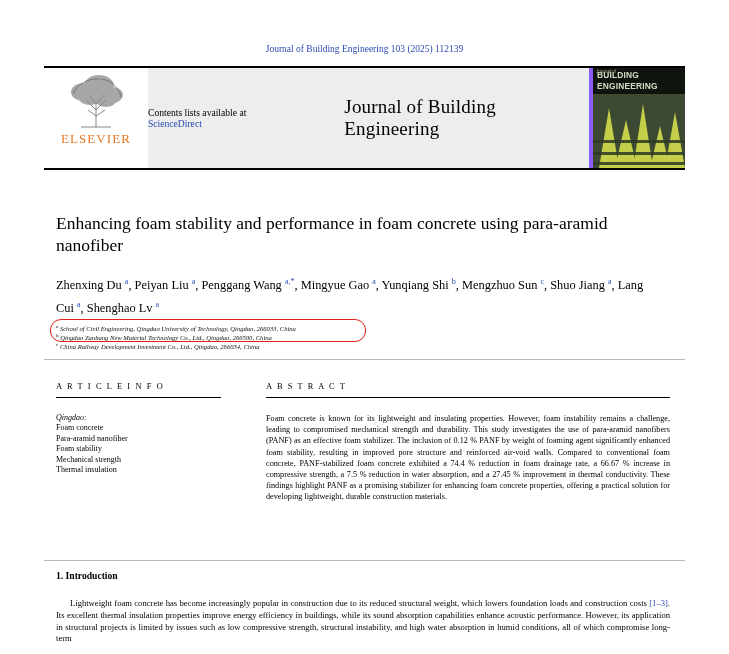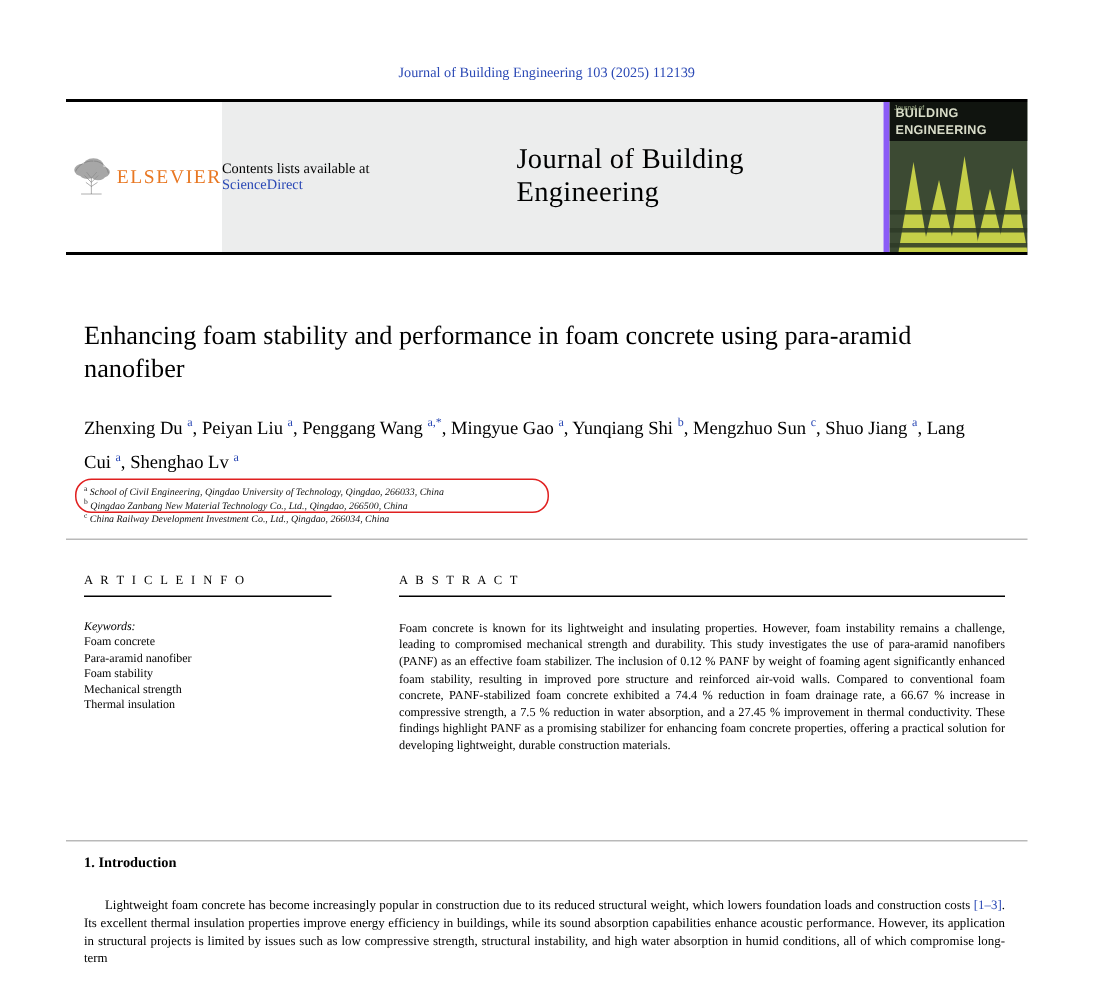--- a/index.html
+++ b/index.html
@@ -52,21 +52,21 @@
     left: 0; top: 0;
     width: 100%; height: 100%;
     display: flex;
     flex-direction: row;
     align-items: stretch;
   }
   .elsevier-box {
     width: 104px;
     flex: 0 0 104px;
     display: flex;
-    flex-direction: row;
+    flex-direction: column;
     align-items: center;
     justify-content: flex-start;
     padding: 2px 0 4px 0;
     box-sizing: border-box;
   }
   .tree-svg { display:block; }
   .elsevier-word {
     font-family: "Liberation Serif", serif;
     font-size: 13px;
     letter-spacing: 1.1px;
@@ -355,21 +355,21 @@
   <div class="affil" id="affil-c">
     <sup>c</sup> <span>China Railway Development Investment Co., Ltd., Qingdao, 266034, China</span>
   </div>
   <div class="redbox" style="border-color: rgb(224, 32, 32);"></div>
 
   <div class="rule-top"></div>
   <div class="rule-bottom"></div>
 
   <div class="col-left">
     <div class="sec-head">A R T I C L E   I N F O</div>
-    <div class="kw-title">Keywords:</div>
+    <div class="kw-title">Qingdao:</div>
     <div class="kw-list">
         <div>Foam concrete</div>
         <div>Para-aramid nanofiber</div>
         <div>Foam stability</div>
         <div>Mechanical strength</div>
         <div>Thermal insulation</div>
       </div>
   </div>
   <div class="underline-left"></div>
 

